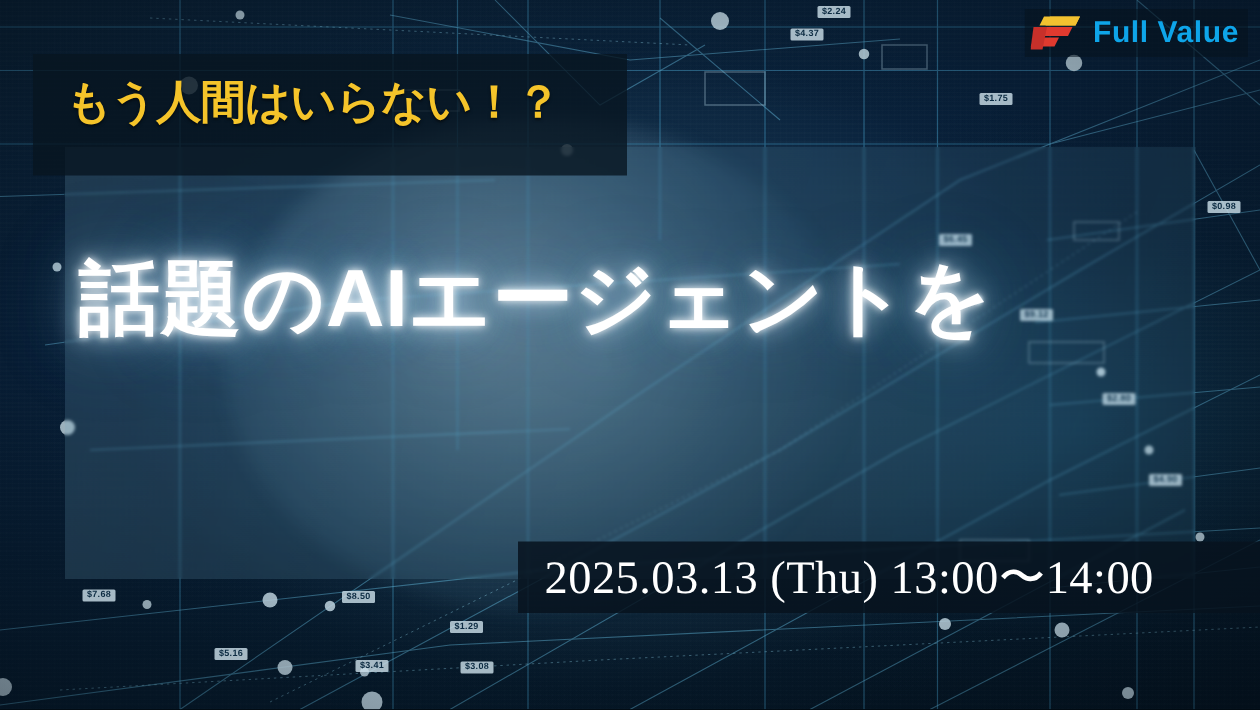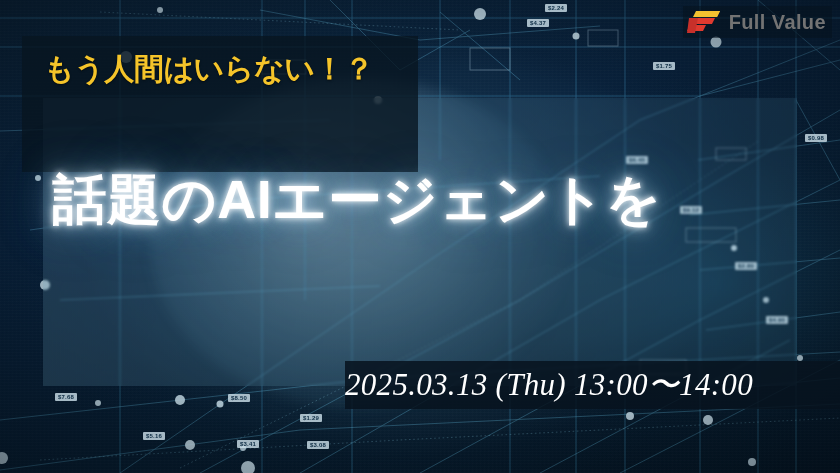--- a/index.html
+++ b/index.html
@@ -56,21 +56,21 @@
     left: 43px; top: 98px;
     width: 754px; height: 288px;
     background: linear-gradient(110deg, rgba(118,170,195,0.21) 0%, rgba(102,158,186,0.17) 45%, rgba(80,140,170,0.13) 100%);
     backdrop-filter: blur(1px);
   }
 
   
   .caption-box {
     position: absolute;
     left: 22px; top: 36px;
-    width: 396px; height: 136px;
+    width: 396px; height: 81px;
     background: rgba(7,21,33,0.80);
     box-sizing: border-box;
     padding: 9px 0 0 22px;
   }
   .caption-line {
     color: #f5c42a;
     font-size: 30px;
     font-weight: 700;
     line-height: 1.58;
     letter-spacing: -0.5px;
@@ -100,22 +100,22 @@
   }
 
   
   .date-bar {
     position: absolute;
     left: 345px; top: 361px;
     width: 495px; height: 48px;
     background: rgba(7,19,30,0.86);
     display: flex;
     align-items: center;
+    padding-left: 18px;
     box-sizing: border-box;
-    font-style: italic;
   }
   .date-text {
     color: #ffffff;
     font-family: "Liberation Serif", "DejaVu Serif", serif;
     font-size: 31px;
     font-weight: 400;
     letter-spacing: 0.3px;
     white-space: nowrap;
   }
 
@@ -125,21 +125,21 @@
     right: 8px; top: 6px;
     height: 28px;
     display: flex;
     align-items: center;
     gap: 8px;
     background: rgba(6,18,30,0.55);
     padding: 2px 6px 2px 4px;
   }
   .logo-mark { width: 34px; height: 24px; display: block; }
   .logo-text {
-    color: #737373;
+    color: #0ea5e9;
     font-size: 20px;
     font-weight: 700;
     letter-spacing: 0.4px;
     white-space: nowrap;
   }
 
   
   .tag {
     position: absolute;
     background: rgba(206,226,236,0.80);

